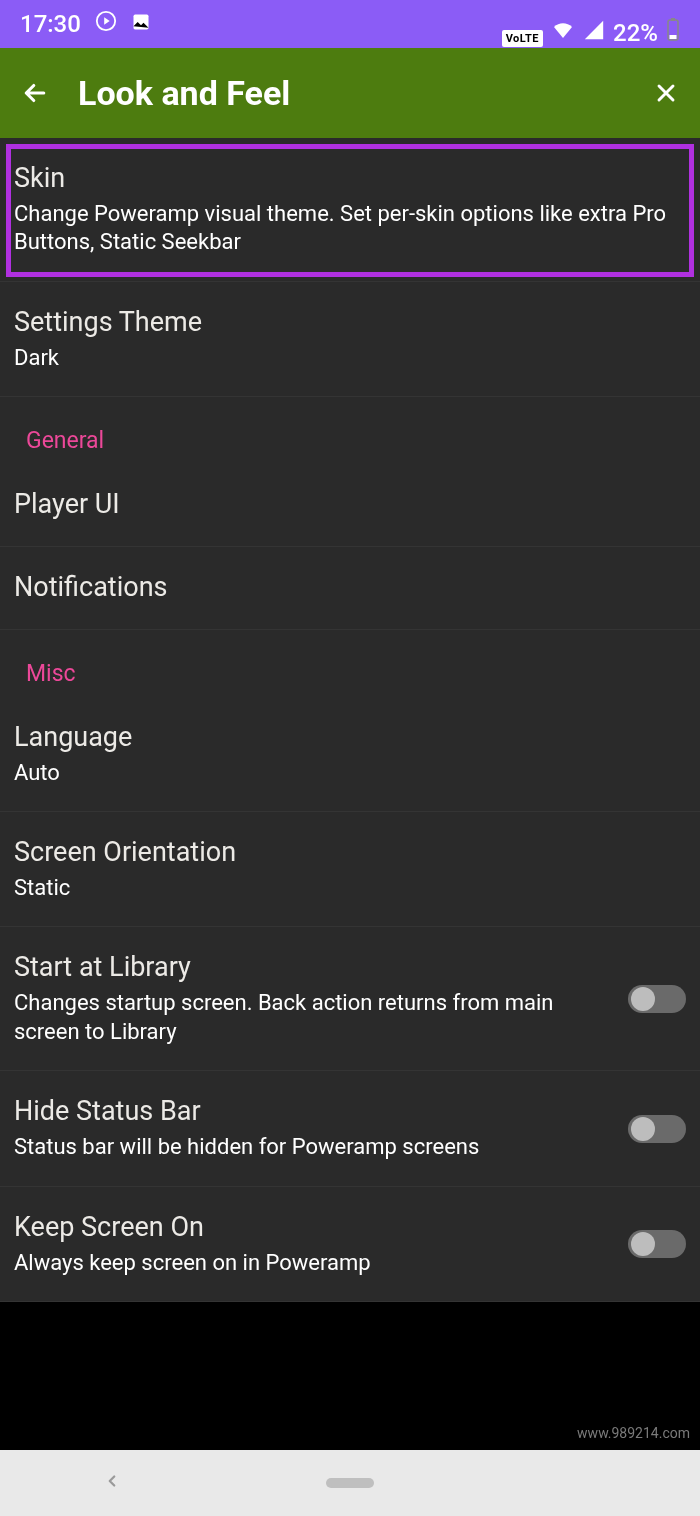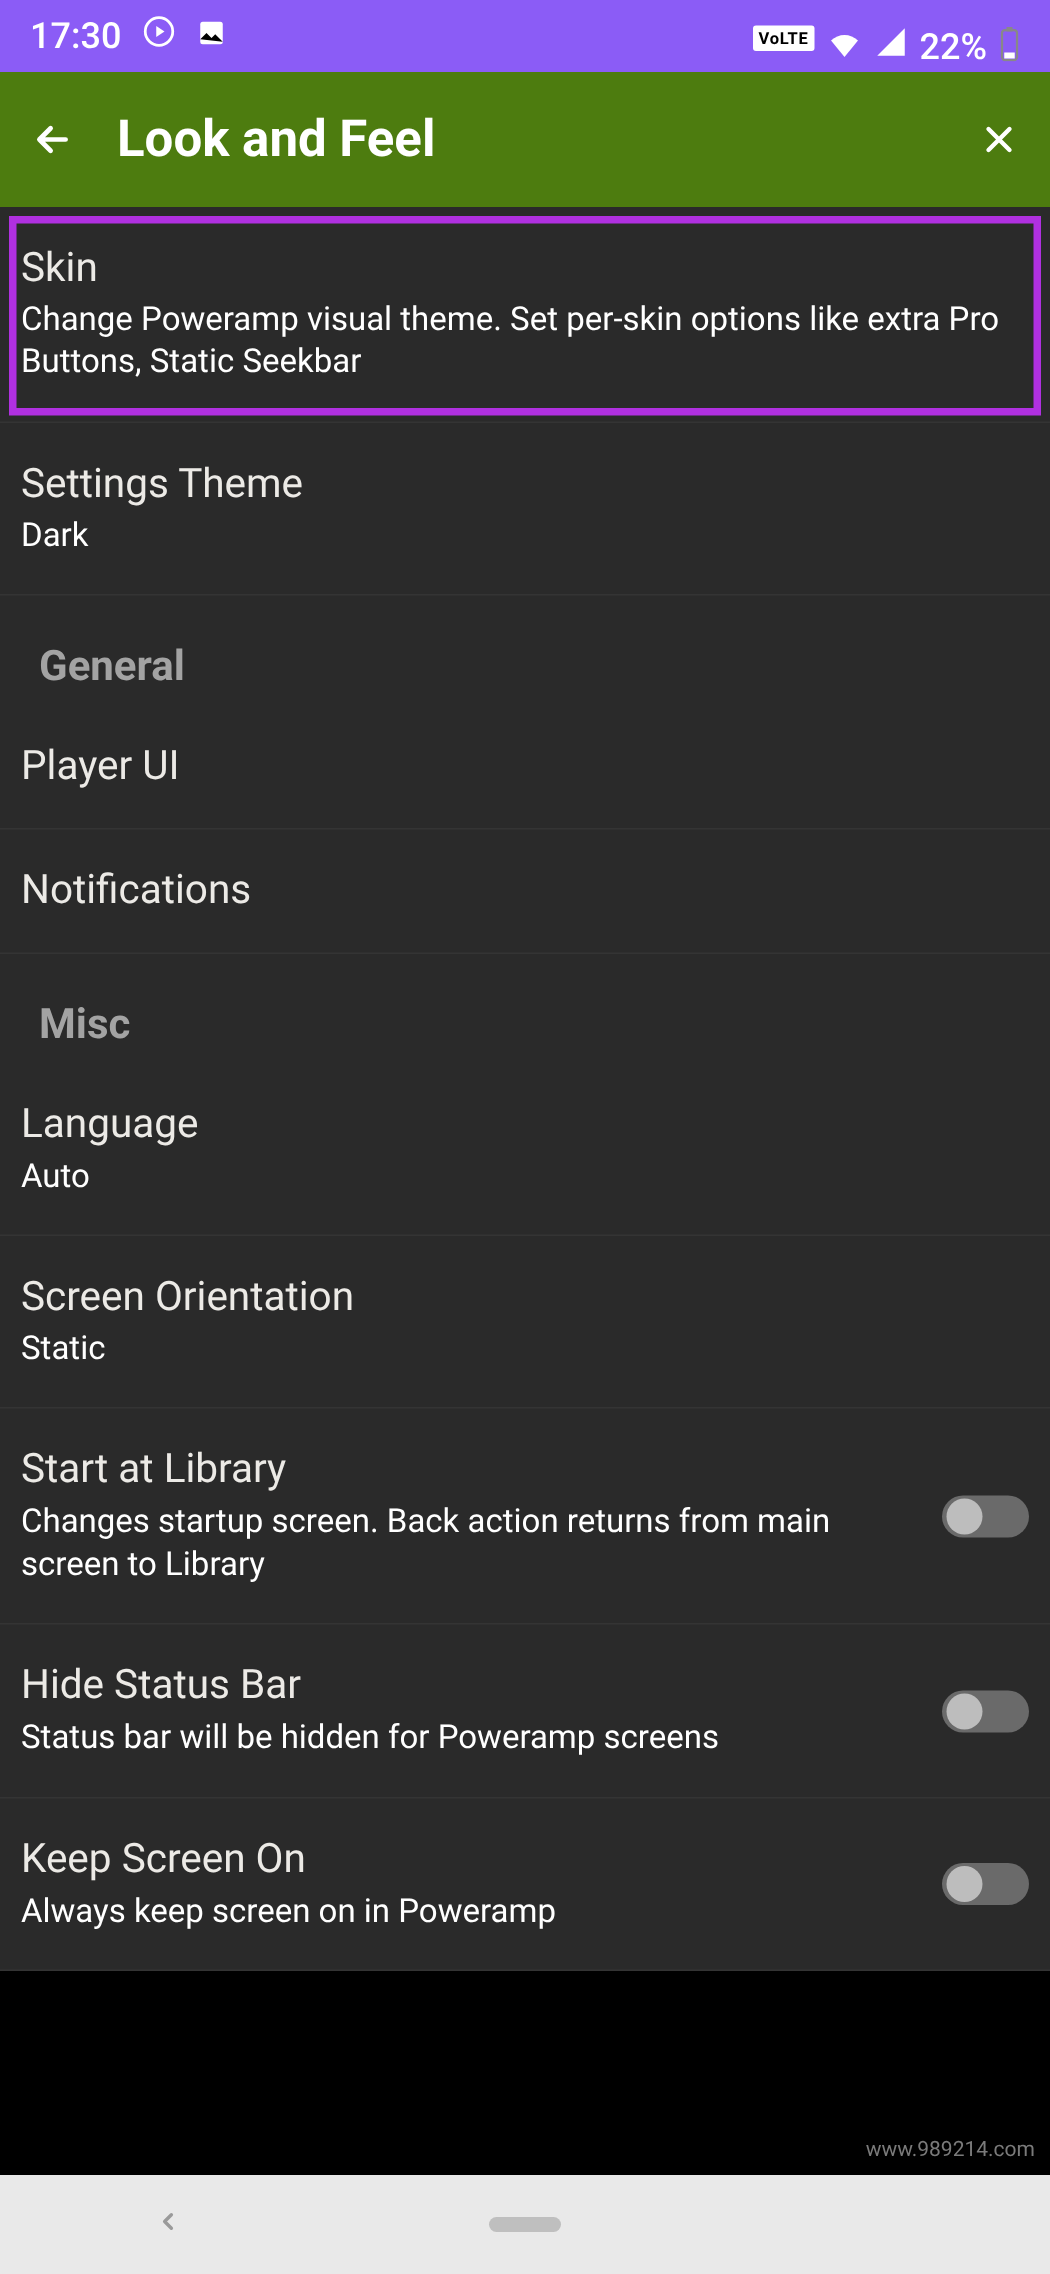--- a/index.html
+++ b/index.html
@@ -17,21 +17,21 @@
     background: #8b5cf6;
     display: flex;
     align-items: center;
     justify-content: space-between;
     padding: 0 20px;
     color: #fff;
     font-size: 24px;
     font-weight: 500;
   }
   .statusbar .left { display: flex; align-items: center; gap: 14px; }
-  .statusbar .right { display: flex; align-items: flex-start; gap: 8px; margin-top: 16px; }
+  .statusbar .right { display: flex; align-items: flex-end; gap: 8px; margin-top: 16px; }
   .volte-badge {
     font-size: 11px;
     font-weight: 700;
     background: #fff;
     color: #000;
     padding: 2px 4px;
     border-radius: 2px;
     letter-spacing: 0.5px;
   }
   .header {
@@ -67,23 +67,23 @@
     line-height: 1.25;
   }
   .row-sub {
     font-size: 22px;
     color: #ffffff;
     margin-top: 4px;
     line-height: 1.3;
   }
   .section-label {
     padding: 30px 26px 10px 26px;
-    font-size: 28px;
-    font-weight: 700;
-    color: #a3a3a3;
+    font-size: 23px;
+    font-weight: 400;
+    color: #ec4899;
   }
   .highlight {
     position: relative;
   }
   .highlight::after {
     content: "";
     position: absolute;
     top: 6px; left: 6px; right: 6px; bottom: 4px;
     border: 5px solid #b030e0;
     pointer-events: none;

